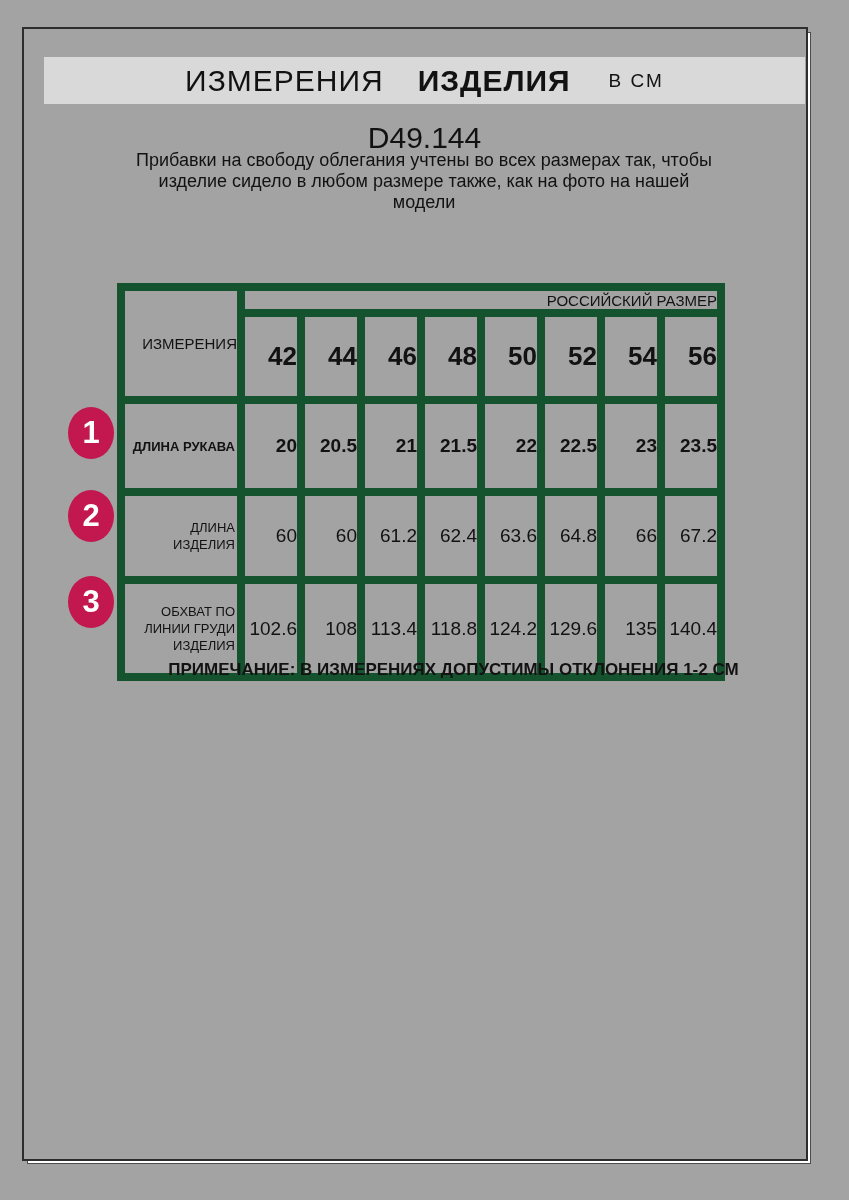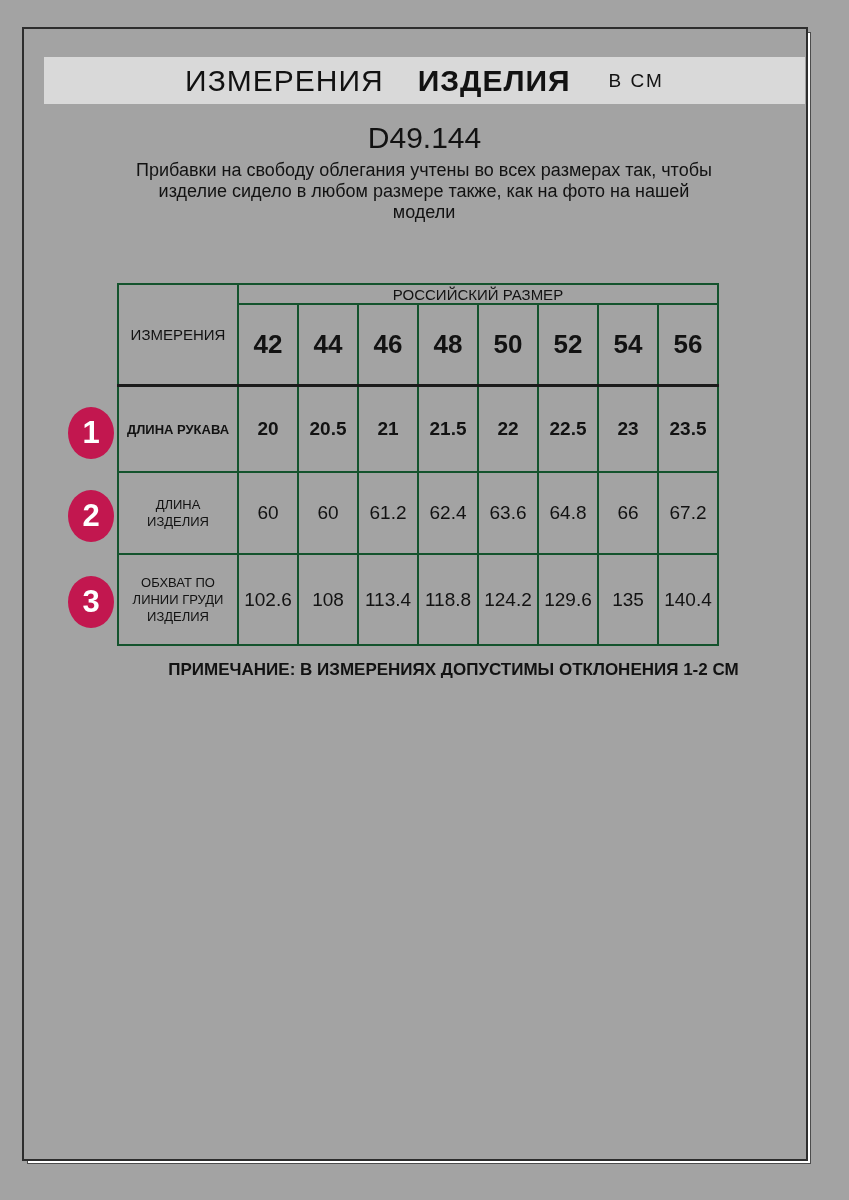--- a/index.html
+++ b/index.html
@@ -19,29 +19,29 @@
     background:#d9d9d9; display:flex; align-items:center; justify-content:center;
   }
   .banner .t-reg  { font-size:30px; font-weight:400; letter-spacing:1px; }
   .banner .t-bold { font-size:30px; font-weight:700; letter-spacing:1px; margin-left:34px; }
   .banner .t-unit { font-size:19px; font-weight:400; letter-spacing:2px; margin-left:38px; }
   .code {
     position:absolute; left:0; top:121px; width:849px; text-align:center;
     font-size:30px; font-weight:400;
   }
   .desc {
-    position:absolute; left:104px; top:160px; width:640px; text-align:center;
+    position:absolute; left:104px; top:150px; width:640px; text-align:center;
     font-size:18px; line-height:21px; white-space:pre-line;
   }
   table.size-table {
     position:absolute; left:117px; top:283px;
     border-collapse:collapse; table-layout:fixed;
   }
   .size-table td {
-    border:2px solid #14532d; text-align:center; vertical-align:middle;
+    border:8px solid #14532d; text-align:right; vertical-align:middle;
     padding:0; overflow:hidden;
   }
   .col-label { width:120px; }
   .col-size  { width:60px; }
   td.corner { font-size:15px; border-bottom:3px solid #1b1b1b; }
   td.group  { font-size:15px; height:18px; }
   tr.sizes td { font-size:26px; font-weight:700; height:79px; border-bottom:3px solid #1b1b1b; }
   tr.r1 td { height:84px;font-weight:bold; }
   tr.r2 td { height:80px; }
   tr.r3 td { height:89px; }

